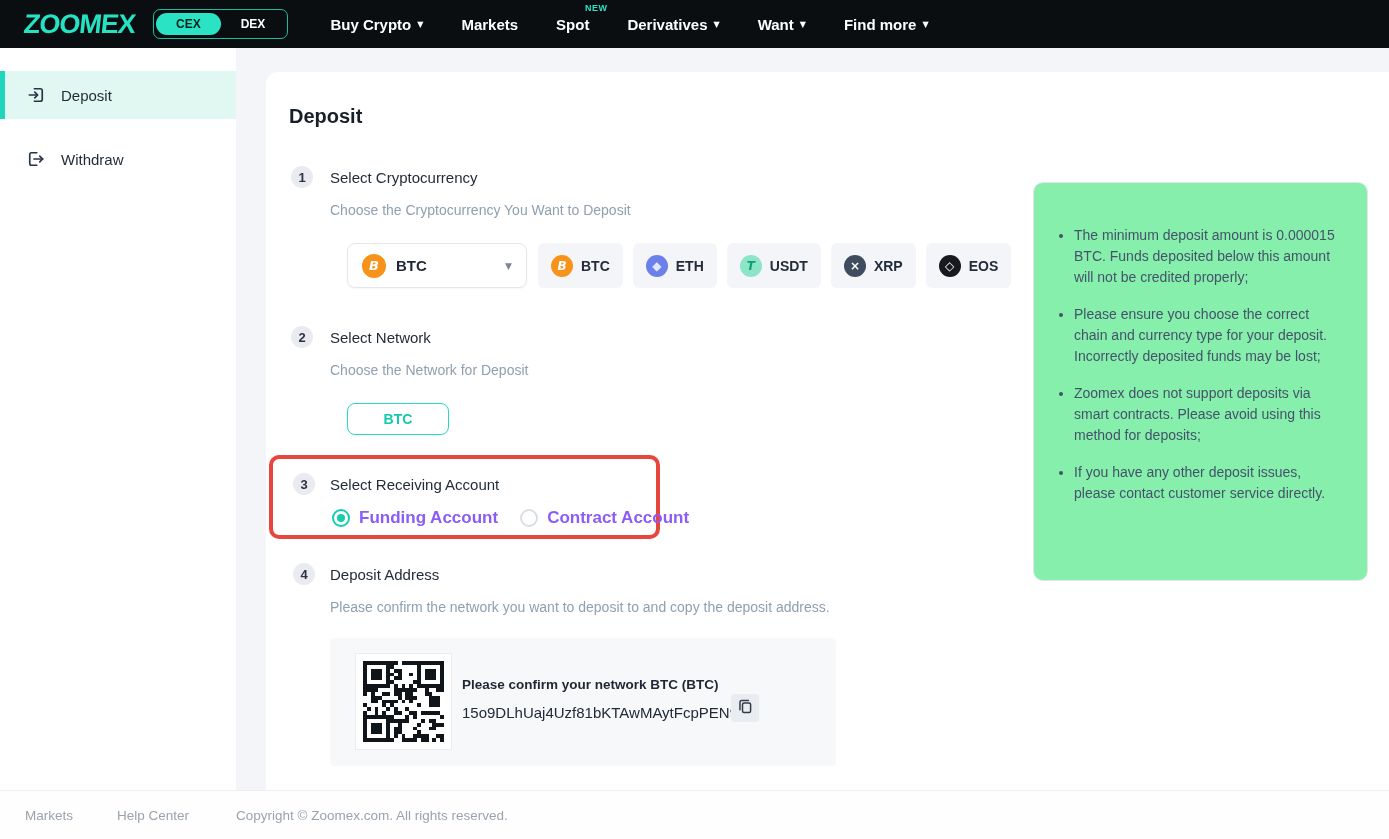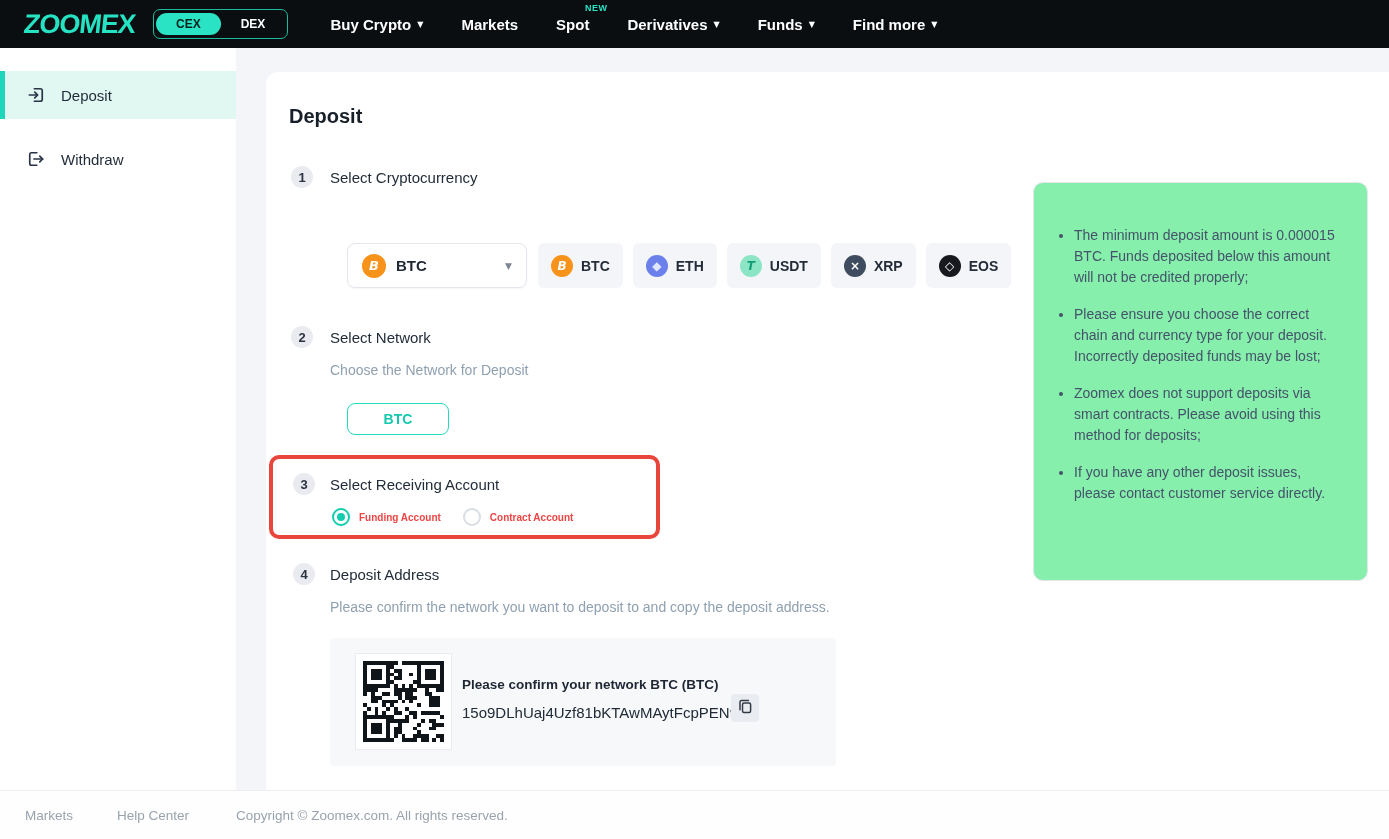--- a/index.html
+++ b/index.html
@@ -71,21 +71,21 @@
   .network-btn { position:absolute; left:81px; top:331px; width:102px; height:32px;
     border:1.5px solid #23dcc0; border-radius:8px; background:#ffffff;
     color:#14c9ad; font-size:14px; font-weight:700; display:flex;
     align-items:center; justify-content:center; cursor:pointer; }
 
   
   .annotation-box { position:absolute; left:3px; top:383px; width:391px; height:84px;
     border:4px solid #e8463c; border-radius:10px; pointer-events:none; }
   .radios { position:absolute; left:66px; top:436px; display:flex; align-items:center; gap:22px; }
   .radio-opt { display:flex; align-items:center; gap:9px; cursor:pointer;
-    font-size:10px; font-weight:600; color:#ef4444; }
+    font-size:17px; font-weight:600; color:#8b5cf6; }
   .radio { width:18px; height:18px; border-radius:50%; background:#fff; position:relative; }
   .radio.checked { border:2px solid #14cdb0; }
   .radio.checked::after { content:""; position:absolute; left:3px; top:3px;
     width:8px; height:8px; border-radius:50%; background:#14cdb0; }
   .radio.unchecked { border:2px solid #d9dee4; }
 
   
   .qr-panel { position:absolute; left:64px; top:566px; width:506px; height:128px;
     background:#f7f8fa; border-radius:4px;text-decoration:underline; }
   .qr-box { position:absolute; left:25px; top:15px; width:97px; height:97px;
@@ -135,21 +135,21 @@
     </div>
     <div class="nav-item">
       <span>Spot</span>
       <span class="new-badge">NEW</span>
     </div>
     <div class="nav-item">
       <span>Derivatives</span>
       <span class="caret glyphfont">▼</span>
     </div>
     <div class="nav-item">
-      <span>Funds</span>
+      <span>Want</span>
       <span class="caret glyphfont">▼</span>
     </div>
     <div class="nav-item">
       <span>Find more</span>
       <span class="caret glyphfont">▼</span>
     </div>
   </div>
 </div>
 
 <div class="sidebar">
@@ -175,20 +175,21 @@
   </div>
 </div>
 
 <div class="main-area">
   <div class="card">
 
     <div class="page-title">Deposit</div>
 
     <div class="step-circle" style="left:25px; top:94px;">1</div>
     <div class="step-title" style="left:64px; top:97px;">Select Cryptocurrency</div>
+    <div class="step-desc" style="left:64px; top:130px;">Choose the Cryptocurrency You Want to Deposit</div>
 
     <div class="dropdown">
       <span class="coin c24 glyphfont" style="background: rgb(247, 147, 26); color: rgb(255, 255, 255);">
           <i>B</i>
         </span>
       <span class="dd-value">BTC</span>
       <span class="dd-caret glyphfont">▼</span>
     </div>
 
     <div class="chips">

